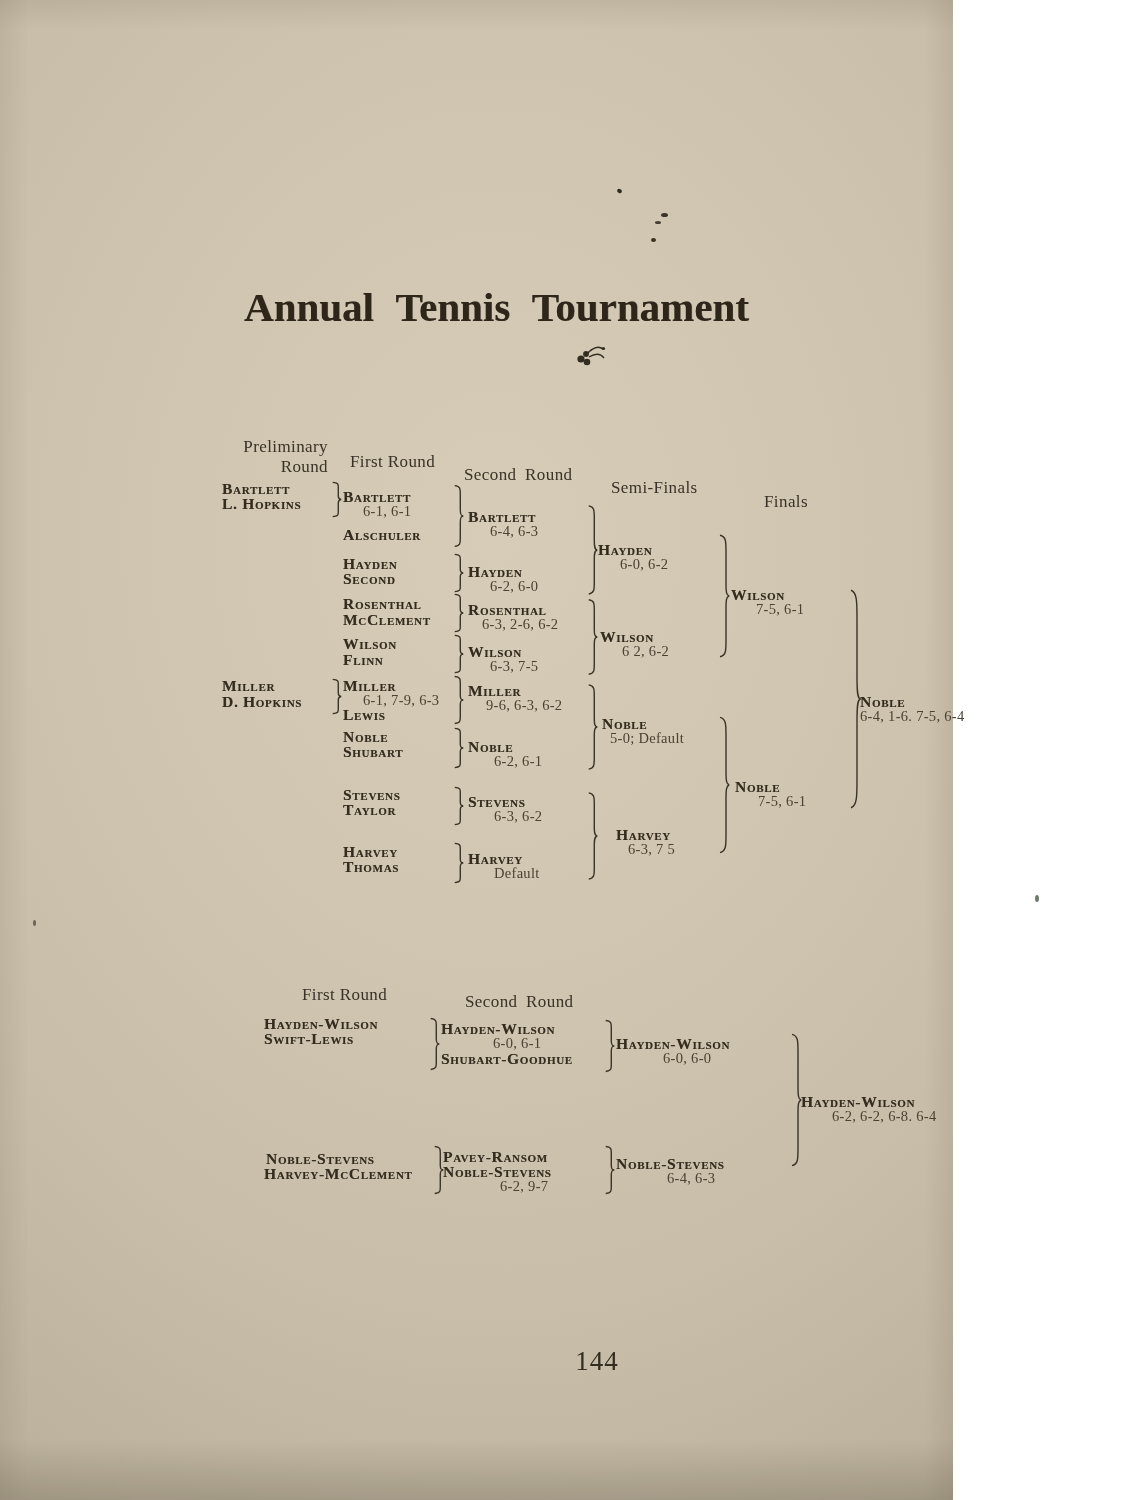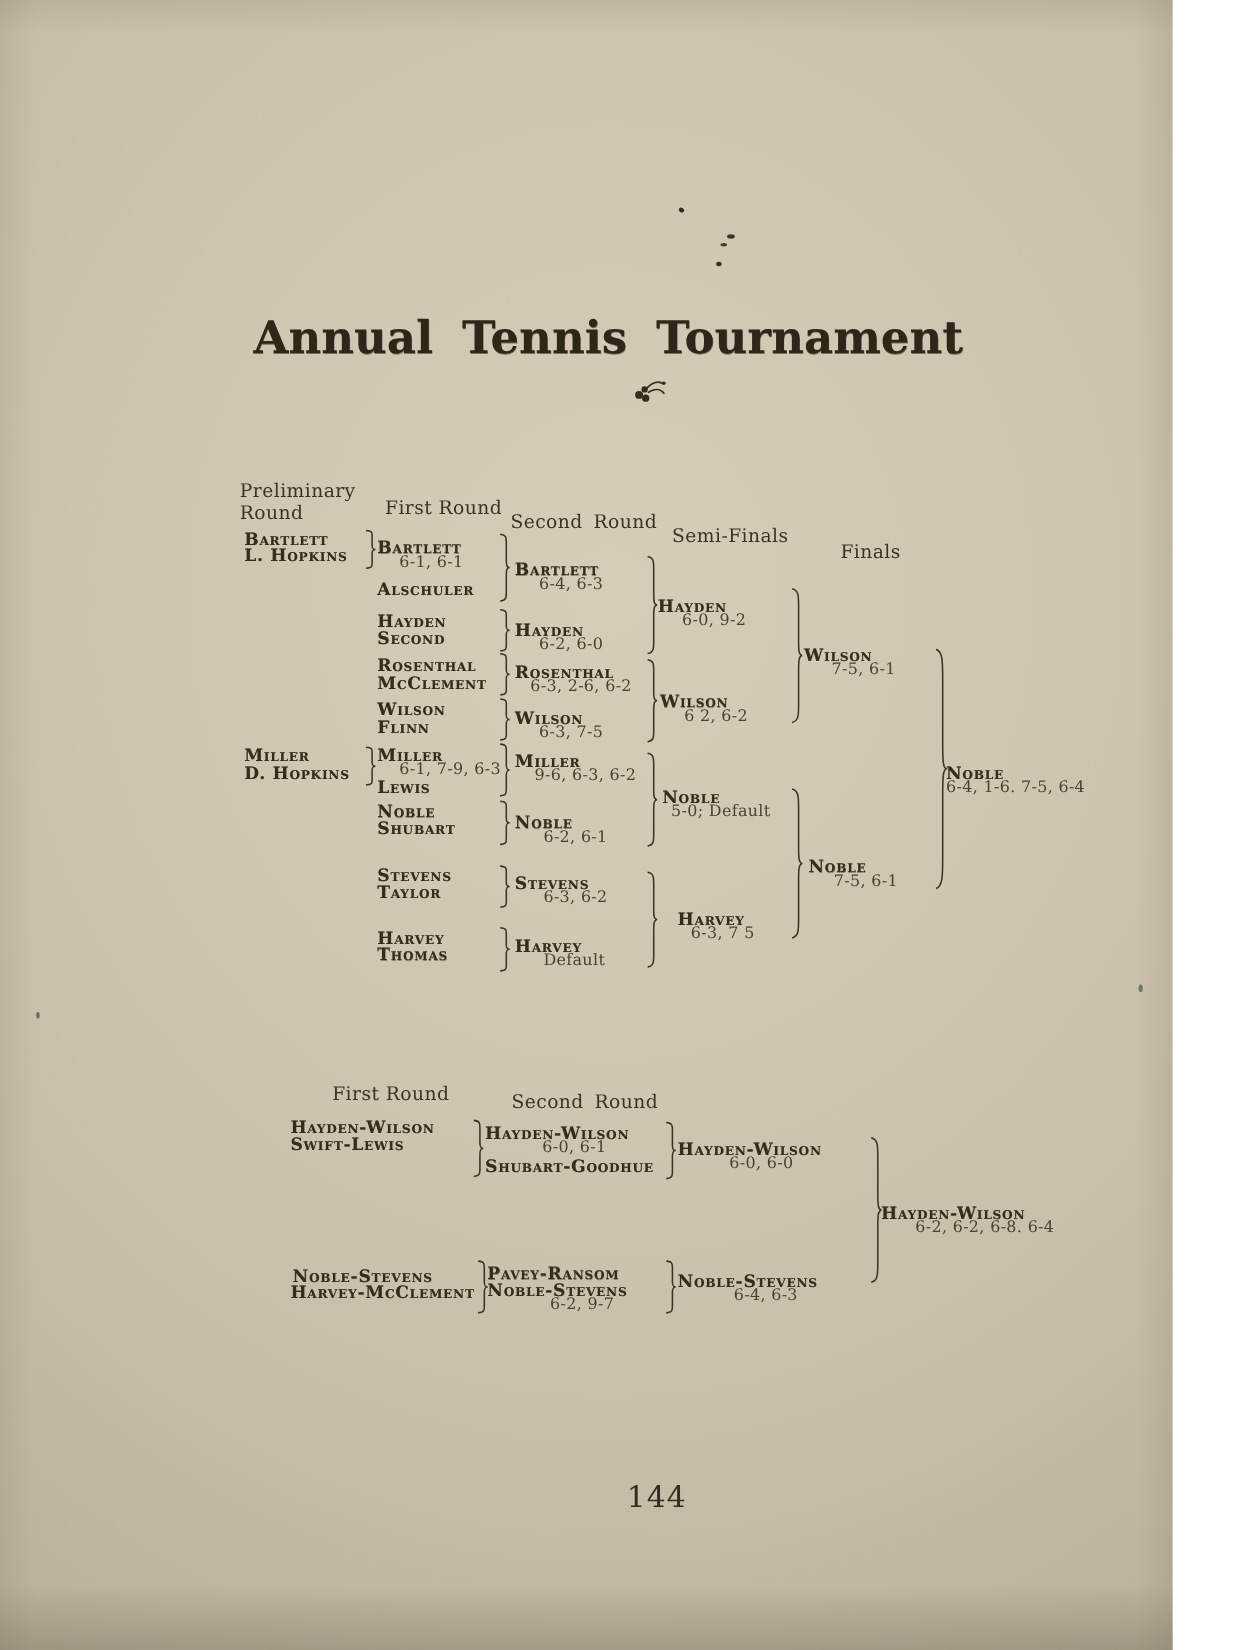--- a/index.html
+++ b/index.html
@@ -1,23 +1,23 @@
 <!DOCTYPE html>
 <html><head>
 <meta charset="utf-8">
 <style>
   html,body{margin:0;padding:0;}
   body{width:1141px;height:1500px;overflow:hidden;
        font-family:"DejaVu Serif","Liberation Serif",serif;}
-  .paper{position:relative;width:1066px;height:1500px;
+  .paper{position:relative;width:953px;height:1500px;
     background:
       linear-gradient(to bottom, rgba(110,100,82,.14) 0%, rgba(110,100,82,0) 2%, rgba(110,100,82,0) 96%, rgba(90,82,66,.28) 100%),
       linear-gradient(to right, rgba(110,100,82,.12) 0%, rgba(110,100,82,0) 3%, rgba(110,100,82,0) 97%, rgba(110,100,82,.14) 100%),
       radial-gradient(ellipse 95% 75% at 52% 36%, #d6ccb7 0%, #cfc5b0 40%, #c7bda8 70%, #bab09b 100%);
-    color:#362f24;}
+    color:#362f24;font-family:Liberation Serif, serif;}
   .abs{position:absolute;white-space:nowrap;}
   .title{font-weight:700;font-size:41px;letter-spacing:0px;word-spacing:12px;
          text-align:center;color:#2d2619;text-shadow:.4px .4px .5px rgba(45,38,25,.55);}
   .heading{font-weight:700;font-size:25px;letter-spacing:.6px;text-align:center;
            color:#2e2719;text-shadow:.3px .3px .4px rgba(45,38,25,.5);}
   .hdr{font-size:17px;letter-spacing:.4px;color:#3a3226;}
   .nm{font-size:15.5px;font-weight:600;font-variant:small-caps;letter-spacing:.7px;
       color:#342c1e;text-shadow:.25px .25px .3px rgba(52,44,30,.45);}
   .sc{font-size:14.5px;color:#4a4132;letter-spacing:.3px;}
   .pgnum{font-size:27px;color:#332c20;text-align:center;letter-spacing:1px;}
@@ -47,21 +47,21 @@
   <svg class="abs" style="left:572px;top:340px" width="38" height="30" viewBox="0 0 38 30">
     <circle cx="9" cy="19" r="3.6" fill="#332c20"></circle>
     <circle cx="15" cy="22" r="3.3" fill="#332c20"></circle>
     <circle cx="14" cy="14" r="2.9" fill="#332c20"></circle>
     <path d="M15 14 C 21 7, 27 6, 31 9" fill="none" stroke="#332c20" stroke-width="1.6"></path>
     <path d="M17 17 C 25 12, 29 14, 32 18" fill="none" stroke="#332c20" stroke-width="1.4"></path>
     <circle cx="31.5" cy="8.5" r="1.6" fill="#332c20"></circle>
   </svg>
 
 
-  <div class="abs hdr" style="left:218px;top:437px;width:110px;text-align:left;white-space:normal">Preliminary Round</div>
+  <div class="abs hdr" style="left:218px;top:437px;width:110px;text-align:right;white-space:normal">Preliminary Round</div>
   <div class="abs hdr" style="left:350px;top:452px">First Round</div>
   <div class="abs hdr" style="left:464px;top:465px;word-spacing:4px">Second Round</div>
   <div class="abs hdr" style="left:611px;top:478px">Semi-Finals</div>
   <div class="abs hdr" style="left:764px;top:492px">Finals</div>
 
   <div class="abs nm" style="left:222px;top:480px">Bartlett</div>
   <div class="abs nm" style="left:222px;top:495px">L. Hopkins</div>
   <div class="abs nm" style="left:222px;top:677px">Miller</div>
   <div class="abs nm" style="left:222px;top:693px">D. Hopkins</div>
 
@@ -140,21 +140,21 @@
       <use href="#brace-shape"></use>
     </svg>
   <svg class="brace" style="left:585px;top:684px;height:86px" viewBox="0 0 14 100" preserveAspectRatio="none">
       <use href="#brace-shape"></use>
     </svg>
   <svg class="brace" style="left:585px;top:792px;height:88px" viewBox="0 0 14 100" preserveAspectRatio="none">
       <use href="#brace-shape"></use>
     </svg>
 
   <div class="abs nm" style="left:598px;top:541px">Hayden</div>
-  <div class="abs sc" style="left:620px;top:556px">6-0, 9-2</div>
+  <div class="abs sc" style="left:620px;top:556px">6-0, 6-2</div>
   <div class="abs nm" style="left:600px;top:628px">Wilson</div>
   <div class="abs sc" style="left:622px;top:643px">6 2, 6-2</div>
   <div class="abs nm" style="left:602px;top:715px">Noble</div>
   <div class="abs sc" style="left:610px;top:730px">5-0; Default</div>
   <div class="abs nm" style="left:616px;top:826px">Harvey</div>
   <div class="abs sc" style="left:628px;top:841px">6-3, 7 5</div>
 
   <svg class="brace" style="left:716px;top:534px;height:124px;width:14px" viewBox="0 0 14 100" preserveAspectRatio="none">
       <use href="#brace-shape"></use>
     </svg>

